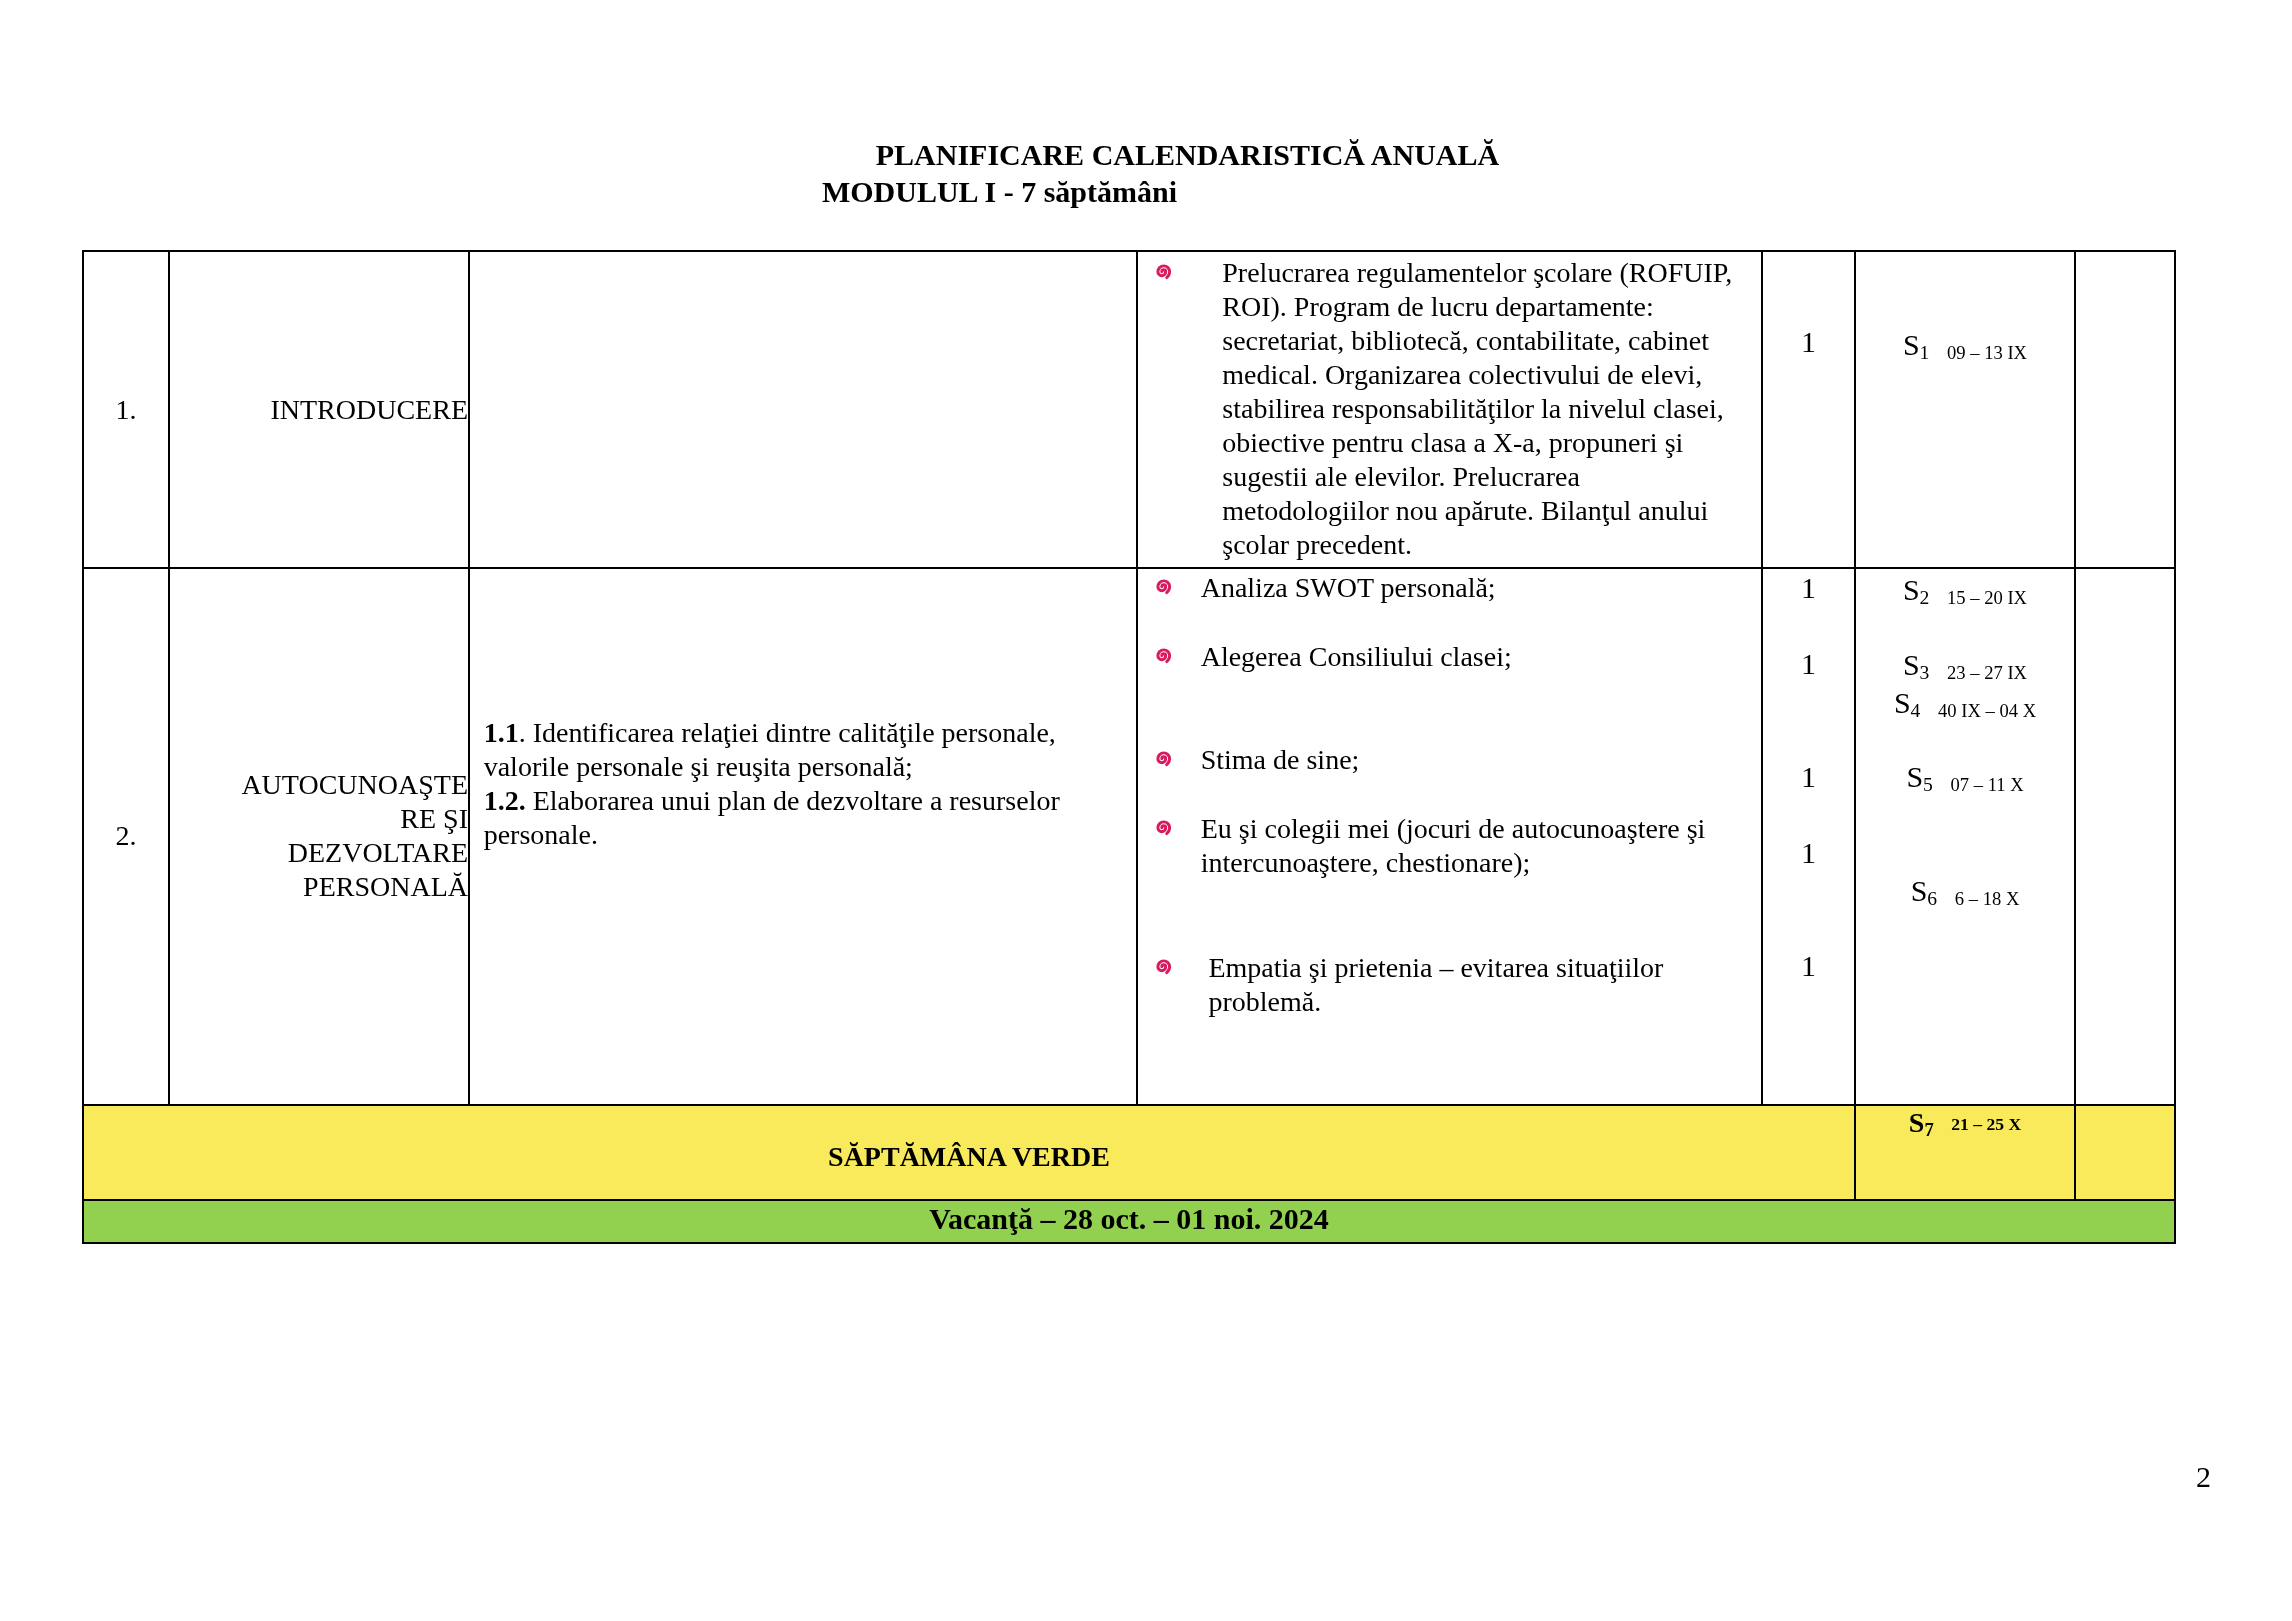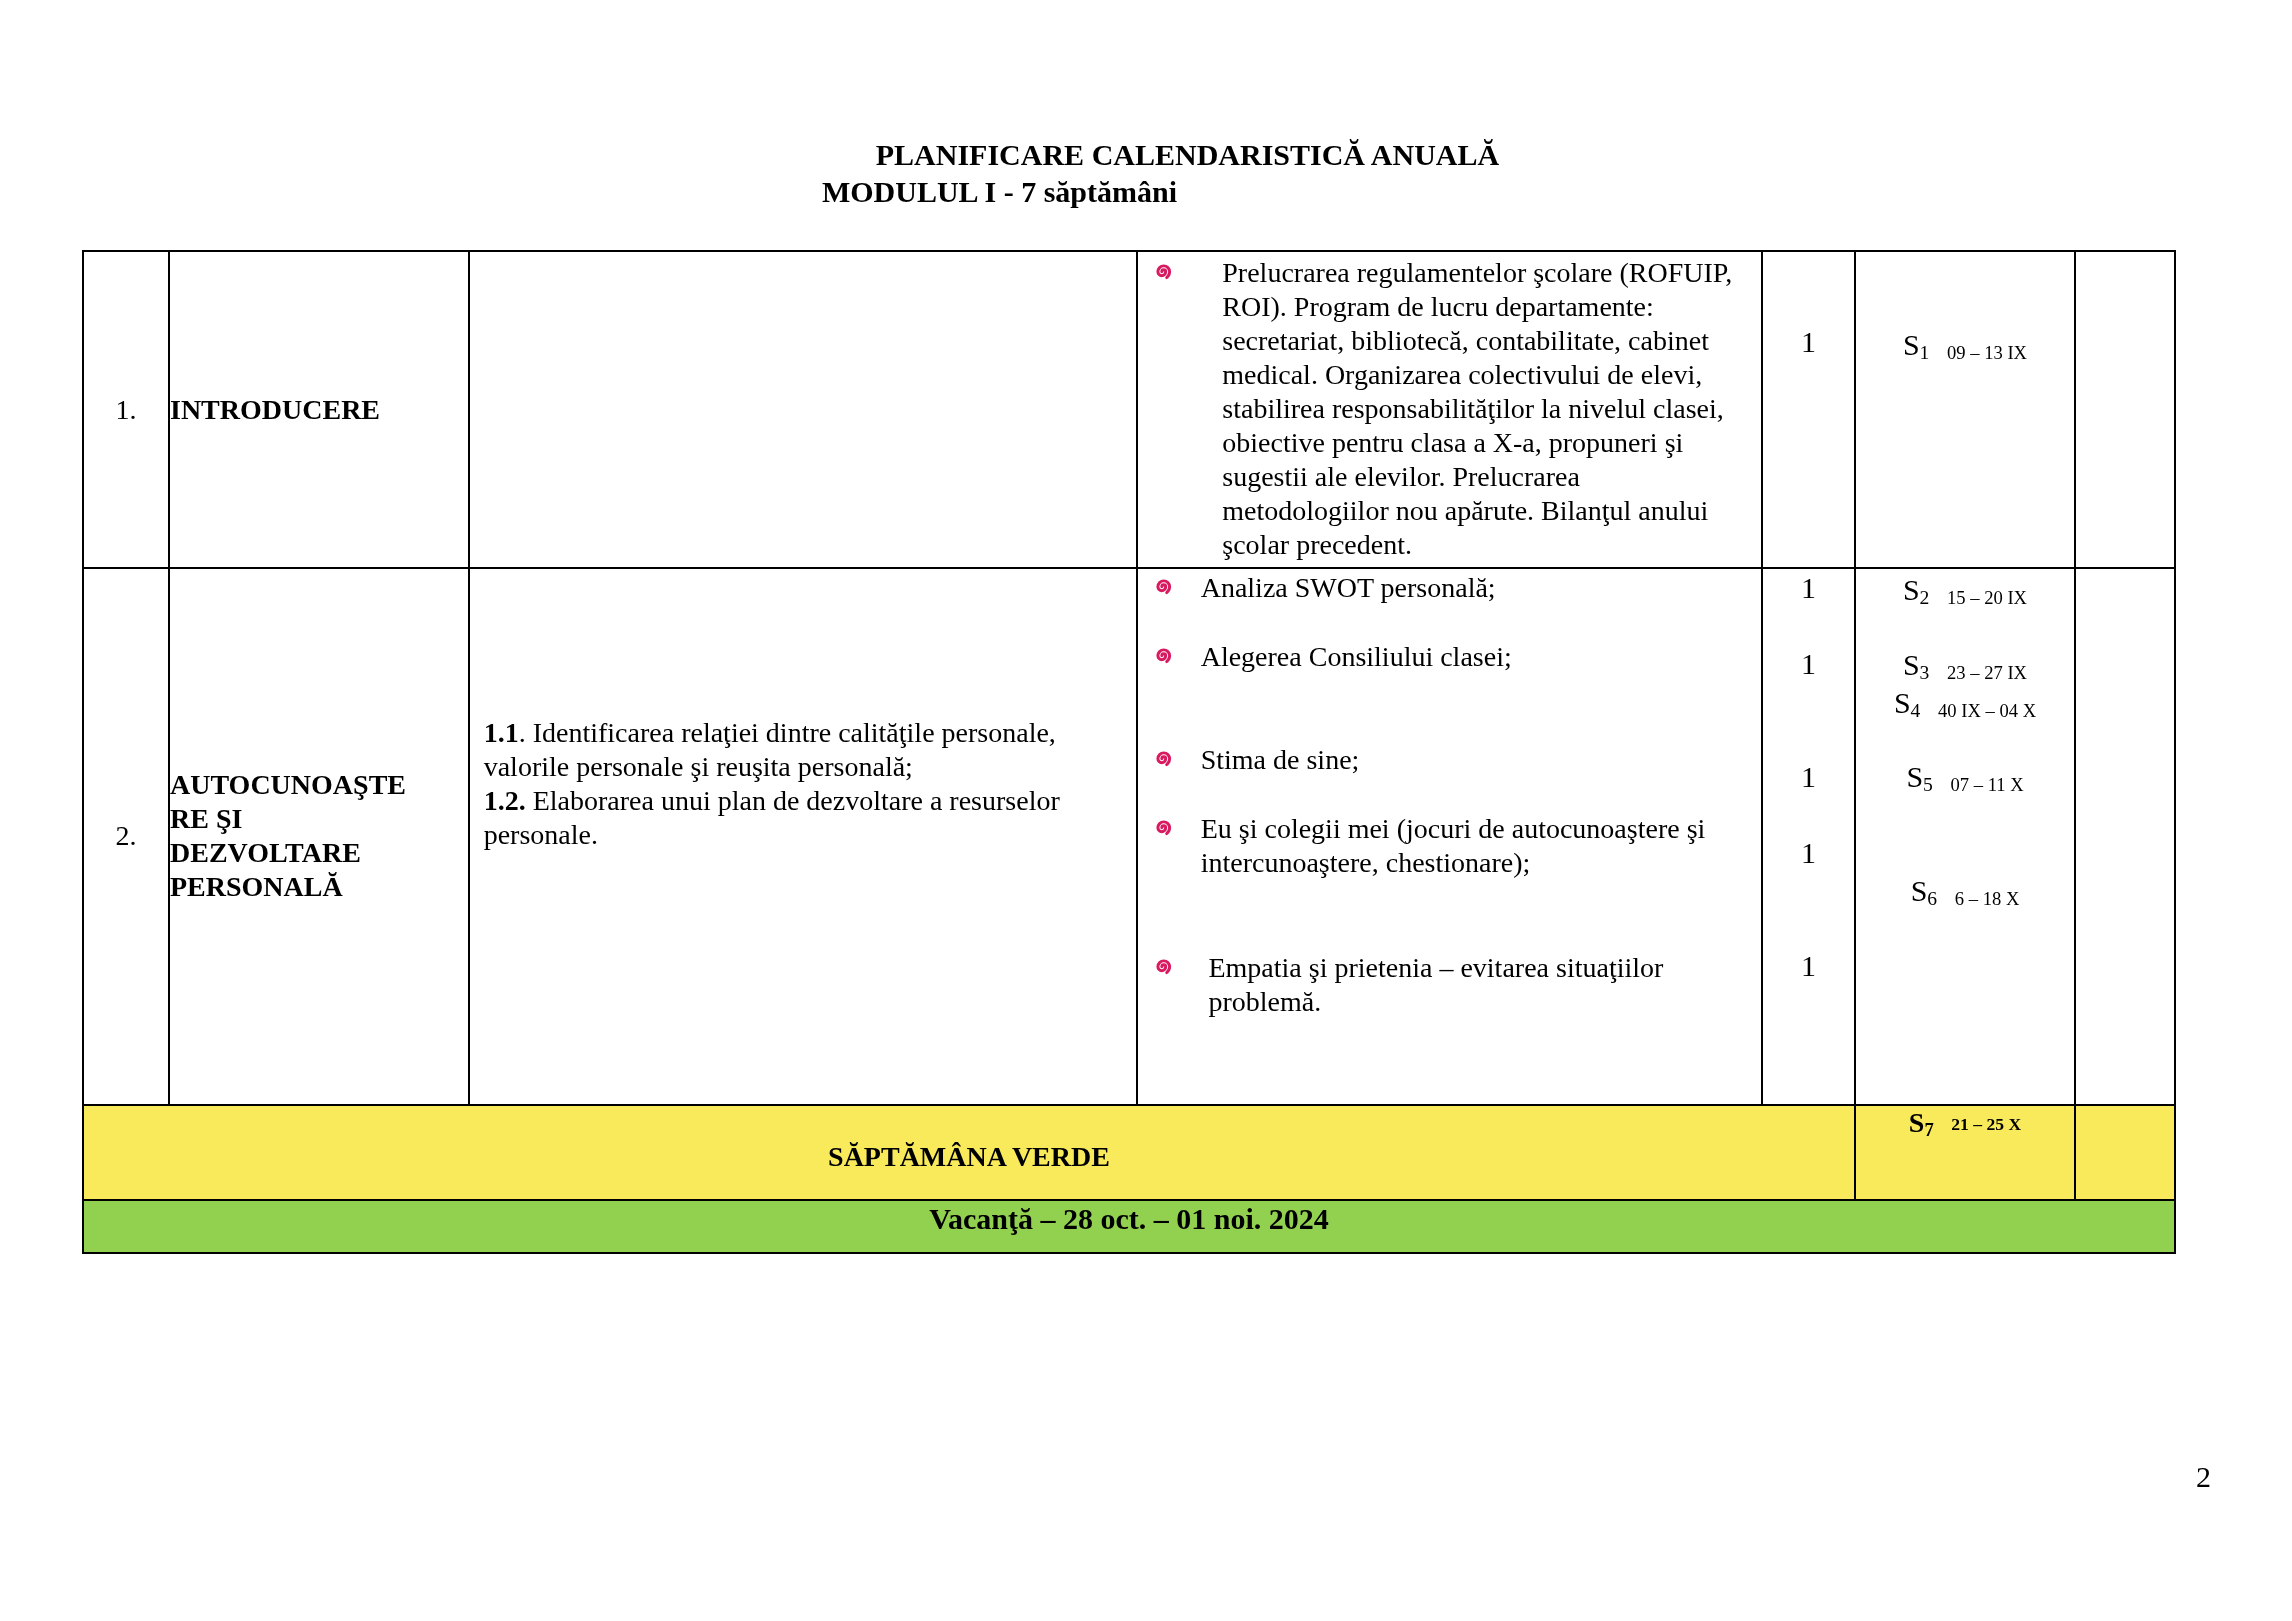--- a/index.html
+++ b/index.html
@@ -5,21 +5,21 @@
   html, body { margin:0; padding:0; background:#ffffff; }
   body { width:2293px; height:1621px; position:relative; overflow:hidden;
          font-family:"Liberation Serif", "DejaVu Serif", serif; color:#000; }
   .title { position:absolute; left:0; width:2293px; text-align:center; font-weight:bold; font-size:30px; line-height:35px; }
   .title1 { top:137px; left:41px; }
   .title2 { top:174px; left:-147px; }
   table.plan { position:absolute; left:82px; top:250px; border-collapse:collapse; table-layout:fixed; width:2093px; }
   table.plan td, table.plan th { border:2px solid #000; padding:0; vertical-align:top; font-size:28px; line-height:34px; }
   th { background:#e8e8e8; font-weight:bold; text-align:center; height:67px; padding-top:2px !important; }
   .c-nr { text-align:center; vertical-align:middle !important; }
-  .c-unit { text-align:left; vertical-align:middle !important; font-weight:bold;margin-top:36px; }
+  .c-unit { text-align:right; vertical-align:middle !important; font-weight:normal;margin-top:36px; }
   .comp { padding:147px 11.8px 0 13.7px !important; }
   .comp b { font-weight:bold; }
   .cont { padding:3.9px 9.8px 0 13.7px !important; position:relative; }
   .bullet { display:flex; align-items:flex-start; }
   .bullet-icon { width:23.5px; height:23.5px; flex:0 0 23.5px; margin-top:3.9px; margin-right:25.5px; }
   .ore { text-align:center; position:relative; }
   .wk { position:relative; }
   .wk-item { position:absolute; left:0; width:100%; text-align:center; font-size:30px; white-space:nowrap; }
   .wk-item .sub { font-size:19.6px; vertical-align:-3.9px; }
   .wk-item .dates { font-size:18.6px; margin-left:17.6px; vertical-align:-3.9px; }
@@ -129,20 +129,20 @@
     </td>
     <td></td>
   </tr>
 
   <tr class="verde" style="height:95px">
     <td colspan="5" class="verde-label">SĂPTĂMÂNA VERDE</td>
     <td class="verde-wk"><span>S</span><span class="sub">7</span><span class="dates">21 – 25 X</span></td>
     <td></td>
   </tr>
 
-  <tr class="vacanta" style="height:53px">
+  <tr class="vacanta" style="height:43px">
     <td colspan="7">Vacanţă – 28 oct. – 01 noi. 2024</td>
   </tr>
 </tbody>
   </table>
 
 <div class="page-num">2</div>
 
 
 </body></html>

